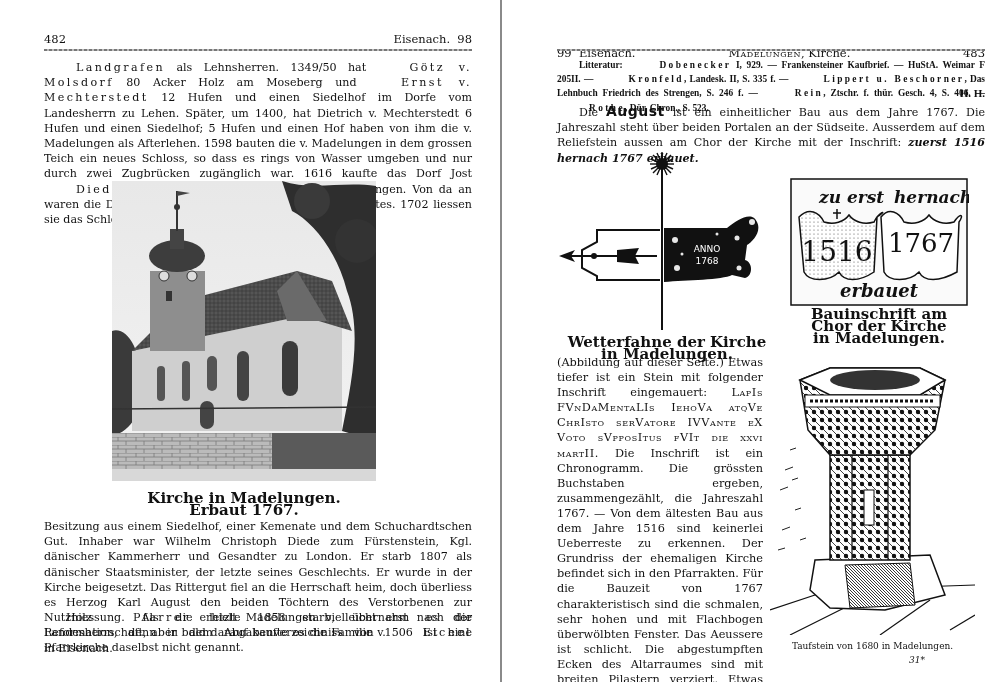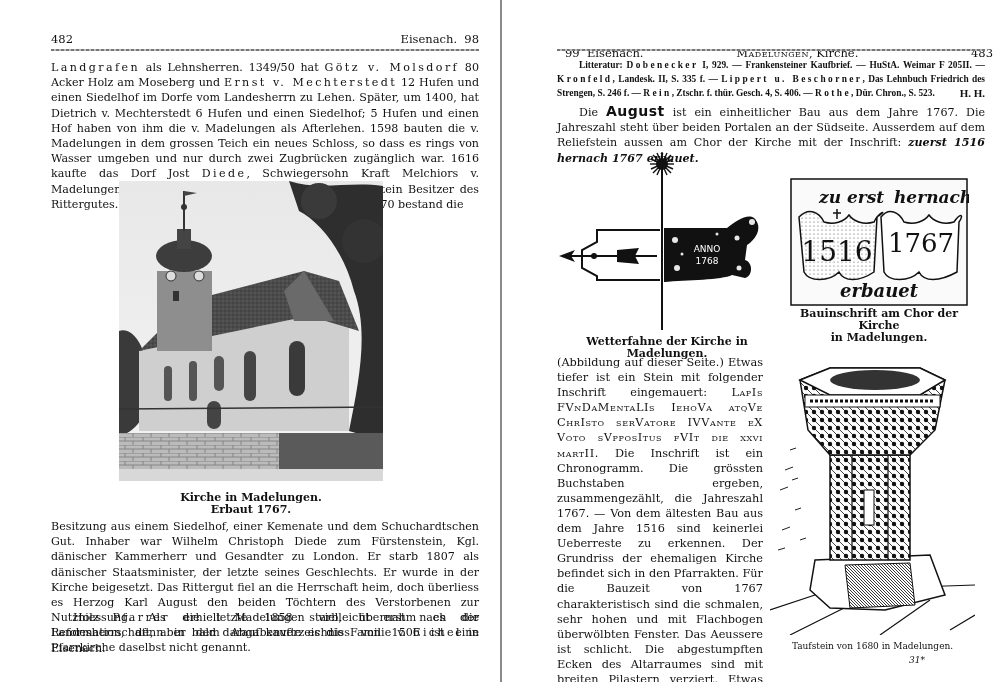--- a/index.html
+++ b/index.html
@@ -1,27 +1,27 @@
 <!DOCTYPE html>
 <html><head>
 <meta charset="utf-8">
 <style>
   html, body { margin:0; padding:0; background:#ffffff; }
   body { width:1000px; height:682px; position:relative; overflow:hidden; font-family:"DejaVu Serif", serif; color:#111; }
   .page { position:absolute; top:0; height:682px; background:#fff; }
-  #left-page { left:11px; width:500px;padding-left:42px; }
+  #left-page { left:4px; width:500px;padding-left:42px; }
   #right-page { left:502px; width:498px; }
   #spine { position:absolute; left:500px; top:0; width:2px; height:682px; background:#8a8a8a; }
   .header { position:absolute; top:32px; font-size:11.5px; display:flex; justify-content:space-between; align-items:baseline; }
   .header-rule { position:absolute; top:49px; height:2px; background:repeating-linear-gradient(90deg,#777 0 3px,#bbb 3px 5px); }
   .sc { font-variant:small-caps; letter-spacing:0.5px; }
   .body-text { position:absolute; font-size:11.1px; line-height:15.2px; text-align:justify; }
-  .sp { letter-spacing:2.4px; }
+  .sp { letter-spacing:2.4px;margin-left:32px; }
   .indent { text-indent:22px; }
-  .caption { position:absolute; font-size:11px; text-align:center; line-height:12px; font-weight:bold; }
+  .caption { position:absolute; font-size:15px; text-align:center; line-height:12px; font-weight:bold; }
   .fig { position:absolute; }
   .frak { font-family:"DejaVu Serif", serif; font-weight:bold; font-style:italic; }
   .kirche-bold { font-family:"DejaVu Sans", sans-serif; font-weight:bold; font-size:14px; letter-spacing:0.5px; }
   .chrono { font-variant:small-caps; letter-spacing:0.6px; }
   .lit { position:absolute; font-size:9.4px; line-height:14.2px; font-weight:bold;font-family:Liberation Serif, serif; }
 </style>
 </head>
 <body>
 
 <div id="left-page" class="page">
@@ -94,21 +94,21 @@
     <div>Erbaut 1767.</div>
   </div>
 
   <div class="body-text" id="lp-bottom" style="left:40px; top:519px; width:428px;"><span>Besitzung aus einem Siedelhof, einer Kemenate und dem Schuchardtschen Gut. Inhaber war Wilhelm Christoph Diede zum Fürstenstein, Kgl. dänischer Kammerherr und Gesandter zu London. Er starb 1807 als dänischer Staatsminister, der letzte seines Geschlechts. Er wurde in der Kirche beigesetzt. Das Rittergut fiel an die Herrschaft heim, doch überliess es Herzog Karl August den beiden Töchtern des Verstorbenen zur Nutzniessung. Als die letzte 1858 starb, übernahm es die Landesherrschaft, aber bald darauf kaufte es die Familie v. </span><span class="sp">Eichel</span><span> in Eisenach.</span></div>
   <div class="body-text indent" id="lp-last" style="left:40px; top:610px; width:428px;"><span>Holz </span><span class="sp">Pfarrer</span><span> erhielt Madelungen vielleicht erst nach der Reformation, denn in dem Abgabenverzeichniss von 1506 ist eine Pfarrkirche daselbst nicht genannt.</span></div>
 </div>
 
 <div id="spine"></div>
 
 <div id="right-page" class="page">
-  <div class="header" style="left:63px; width:428px;">
+  <div class="header" style="left:55px; width:428px;">
     <span>
       <span>99</span>&nbsp;&nbsp;<span>Eisenach.</span>
     </span>
     <span style="margin-left:-20px;margin-top:14px;">
       <span class="sc">Madelungen</span><span>, Kirche.</span>
     </span>
     <span>483</span>
   </div>
   <div class="header-rule" style="left:55px; width:428px;"></div>
 

